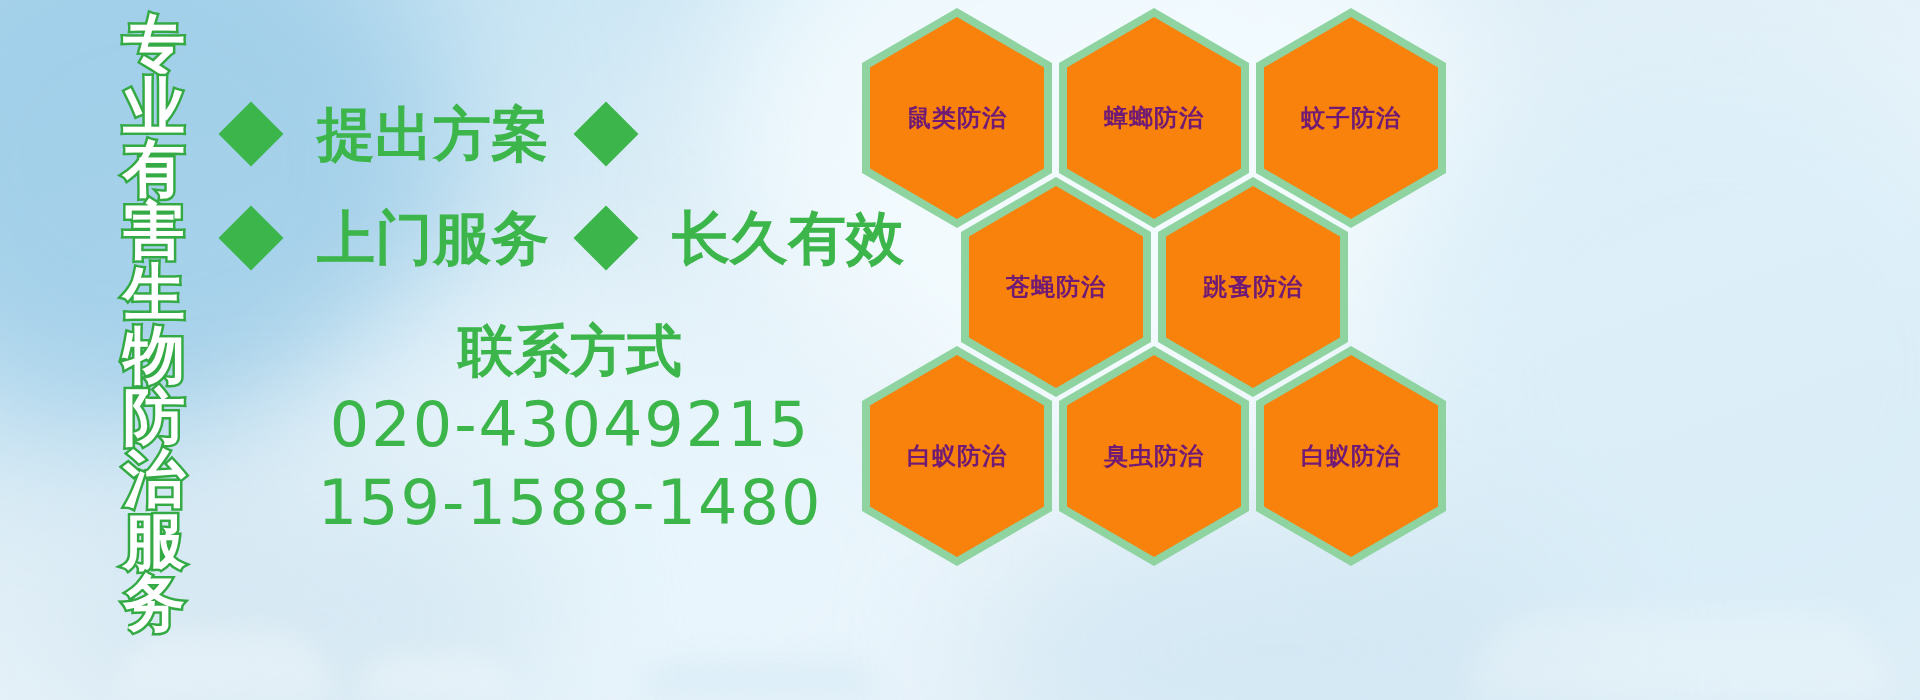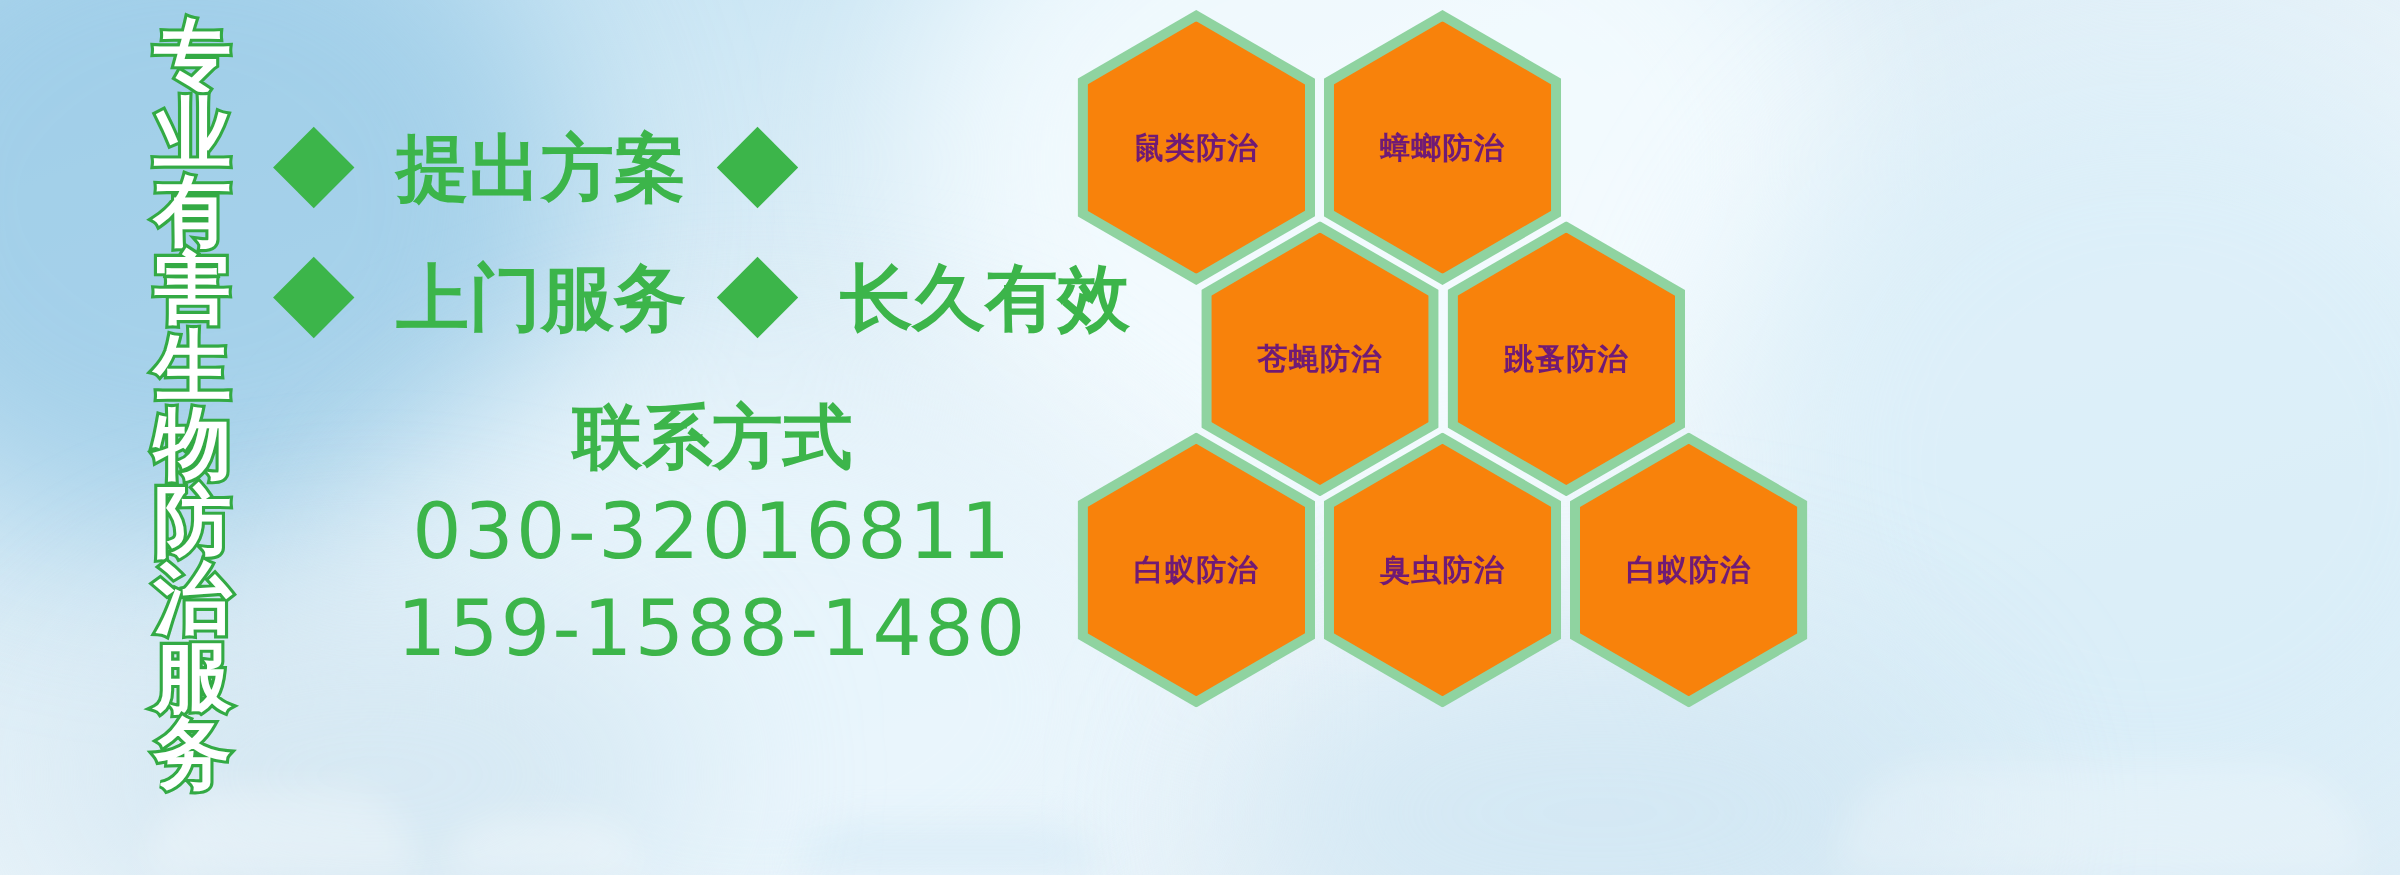--- a/index.html
+++ b/index.html
@@ -215,36 +215,41 @@
       </div>
       <div class="feature-item">
         <span class="diamond-icon"></span>
         <span class="feature-label">长久有效</span>
       </div>
     </div>
   </div>
 
   <div id="contact">
     <div id="contact-heading">联系方式</div>
-    <div class="contact-phone">030-32016811</div>
+    <div class="contact-phone">020-43049215</div>
     <div class="contact-phone">159-1588-1480</div>
   </div>
 
   <div id="hex-grid">
 
     <div class="hex" style="left:0px;   top:8px;">
       <div class="hex-inner">
         <span class="hex-label">鼠类防治</span>
       </div>
     </div>
     <div class="hex" style="left:197px; top:8px;">
       <div class="hex-inner">
         <span class="hex-label">蟑螂防治</span>
       </div>
     </div>
+    <div class="hex" style="left:394px; top:8px;">
+      <div class="hex-inner">
+        <span class="hex-label">蚊子防治</span>
+      </div>
+    </div>
 
     <div class="hex" style="left:99px;  top:177px;">
       <div class="hex-inner">
         <span class="hex-label">苍蝇防治</span>
       </div>
     </div>
     <div class="hex" style="left:296px; top:177px;">
       <div class="hex-inner">
         <span class="hex-label">跳蚤防治</span>
       </div>

